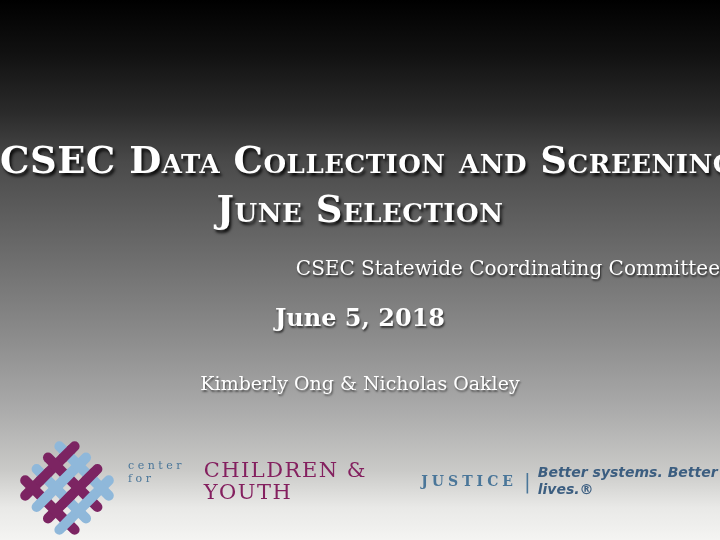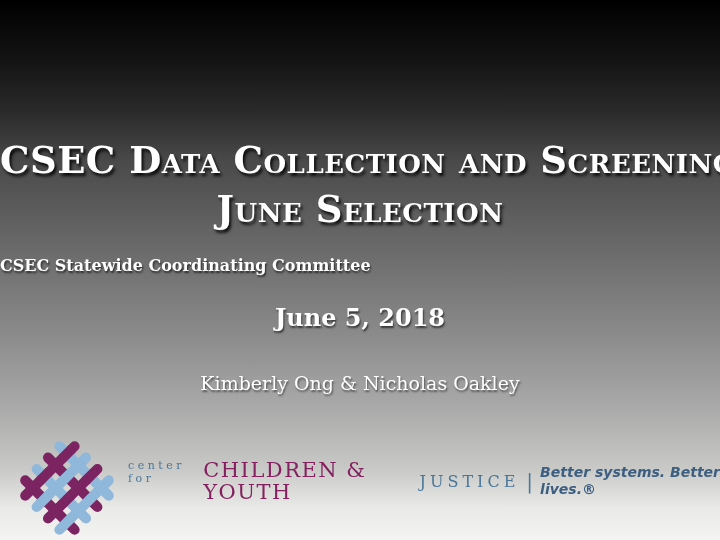--- a/index.html
+++ b/index.html
@@ -38,24 +38,24 @@
     line-height: 49px;
     text-shadow: 2px 3px 3px rgba(0,0,0,0.85);
     letter-spacing: 0.5px;
   }
   .title-line { white-space: nowrap; }
   .subtitle {
     position: absolute;
     top: 256px;
     left: 0;
     width: 100%;
-    text-align: left;
+    text-align: right;
     color: #ffffff;
-    font-weight: bold;
-    font-size: 16px;
+    font-weight: normal;
+    font-size: 20px;
     text-shadow: 1px 2px 2px rgba(0,0,0,0.65);
   }
   .date-line {
     position: absolute;
     top: 303px;
     left: 0;
     width: 100%;
     text-align: center;
     color: #ffffff;
     font-weight: bold;
@@ -100,23 +100,23 @@
     line-height: 22px;
   }
   .logo-bottom {
     display: flex;
     align-items: center;
     gap: 7px;
     line-height: 17px;
   }
   .logo-justice {
     color: var(--c-steel_blue, #4a7699);
-    font-size: 16px;
+    font-size: 14px;
     letter-spacing: 4px;
-    font-weight: 400;
+    font-weight: 700;
   }
   .logo-divider {
     color: var(--c-steel_blue, #4a7699);
     font-size: 20px;
     font-weight: 300;
   }
   .logo-tagline {
     color: var(--c-tagline_blue, #3c5e80);
     font-family: "DejaVu Sans", "Liberation Sans", sans-serif;
     font-style: italic;

